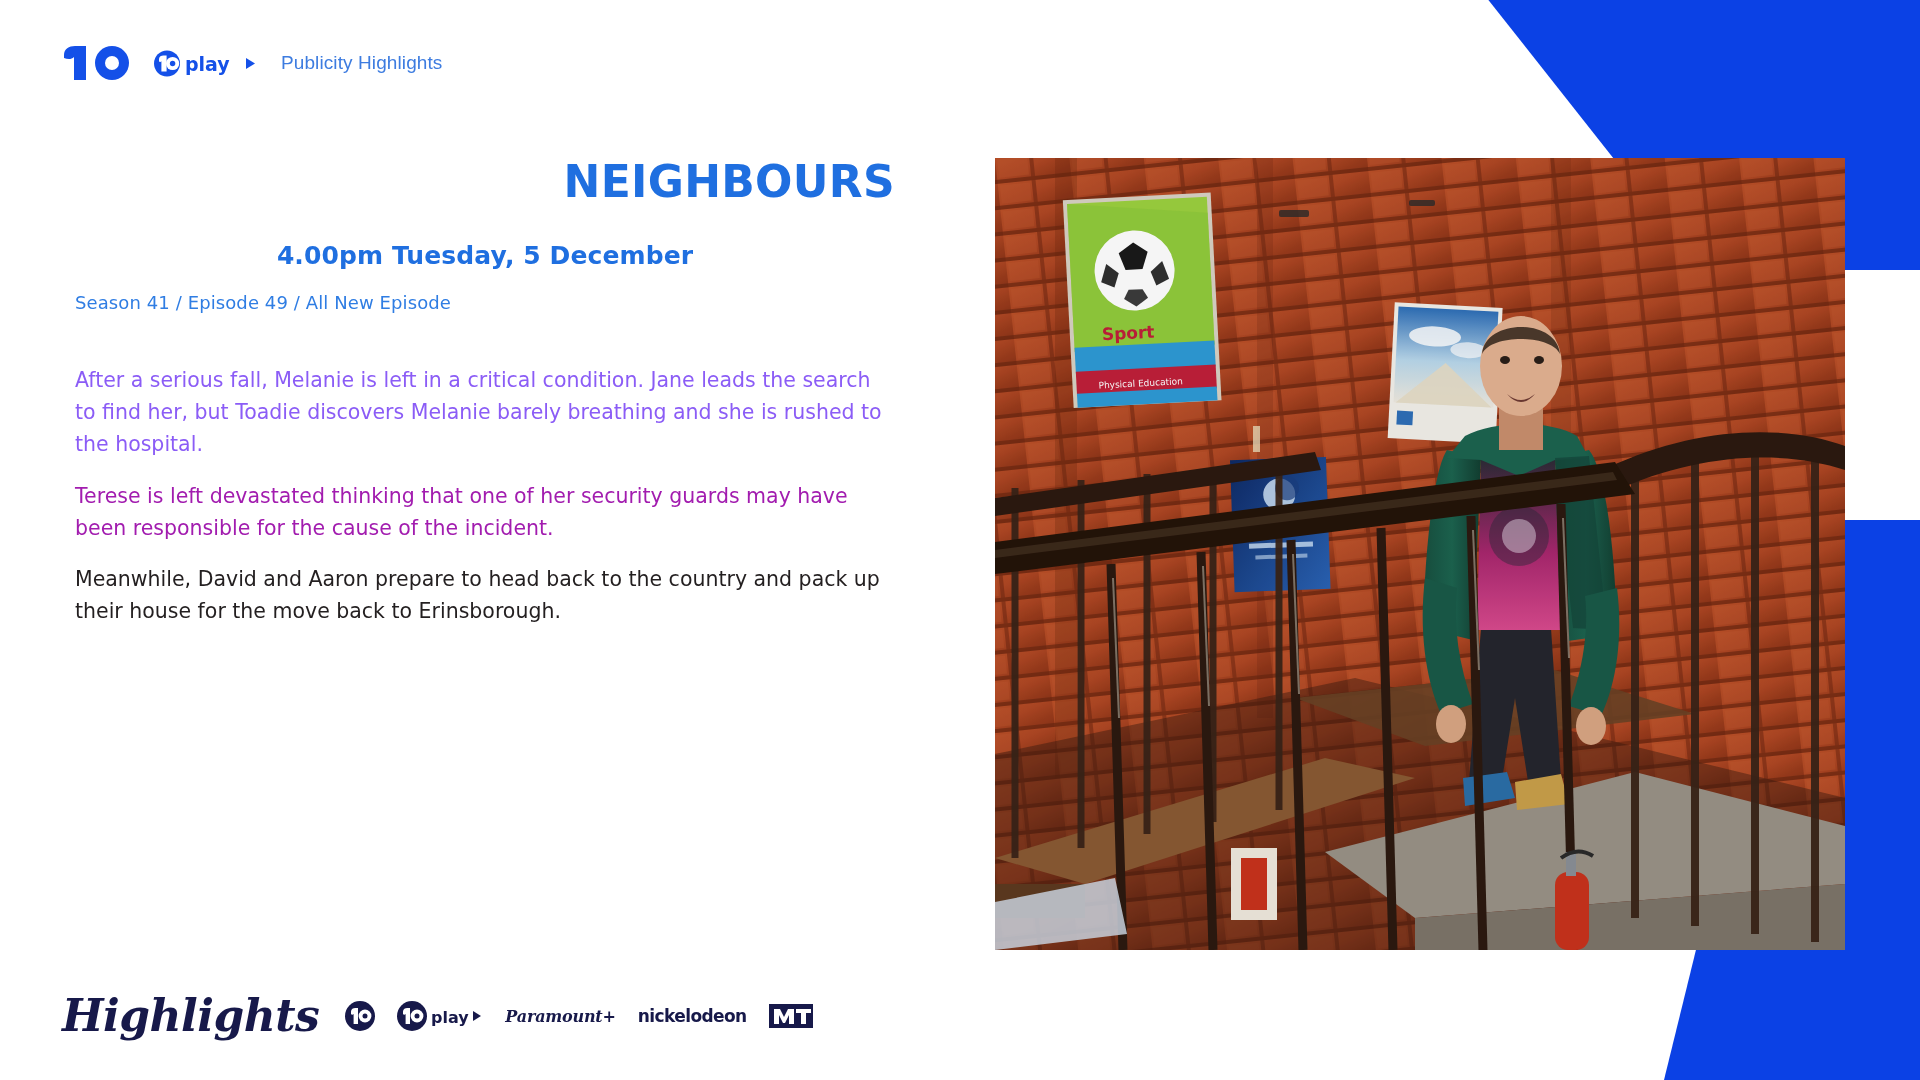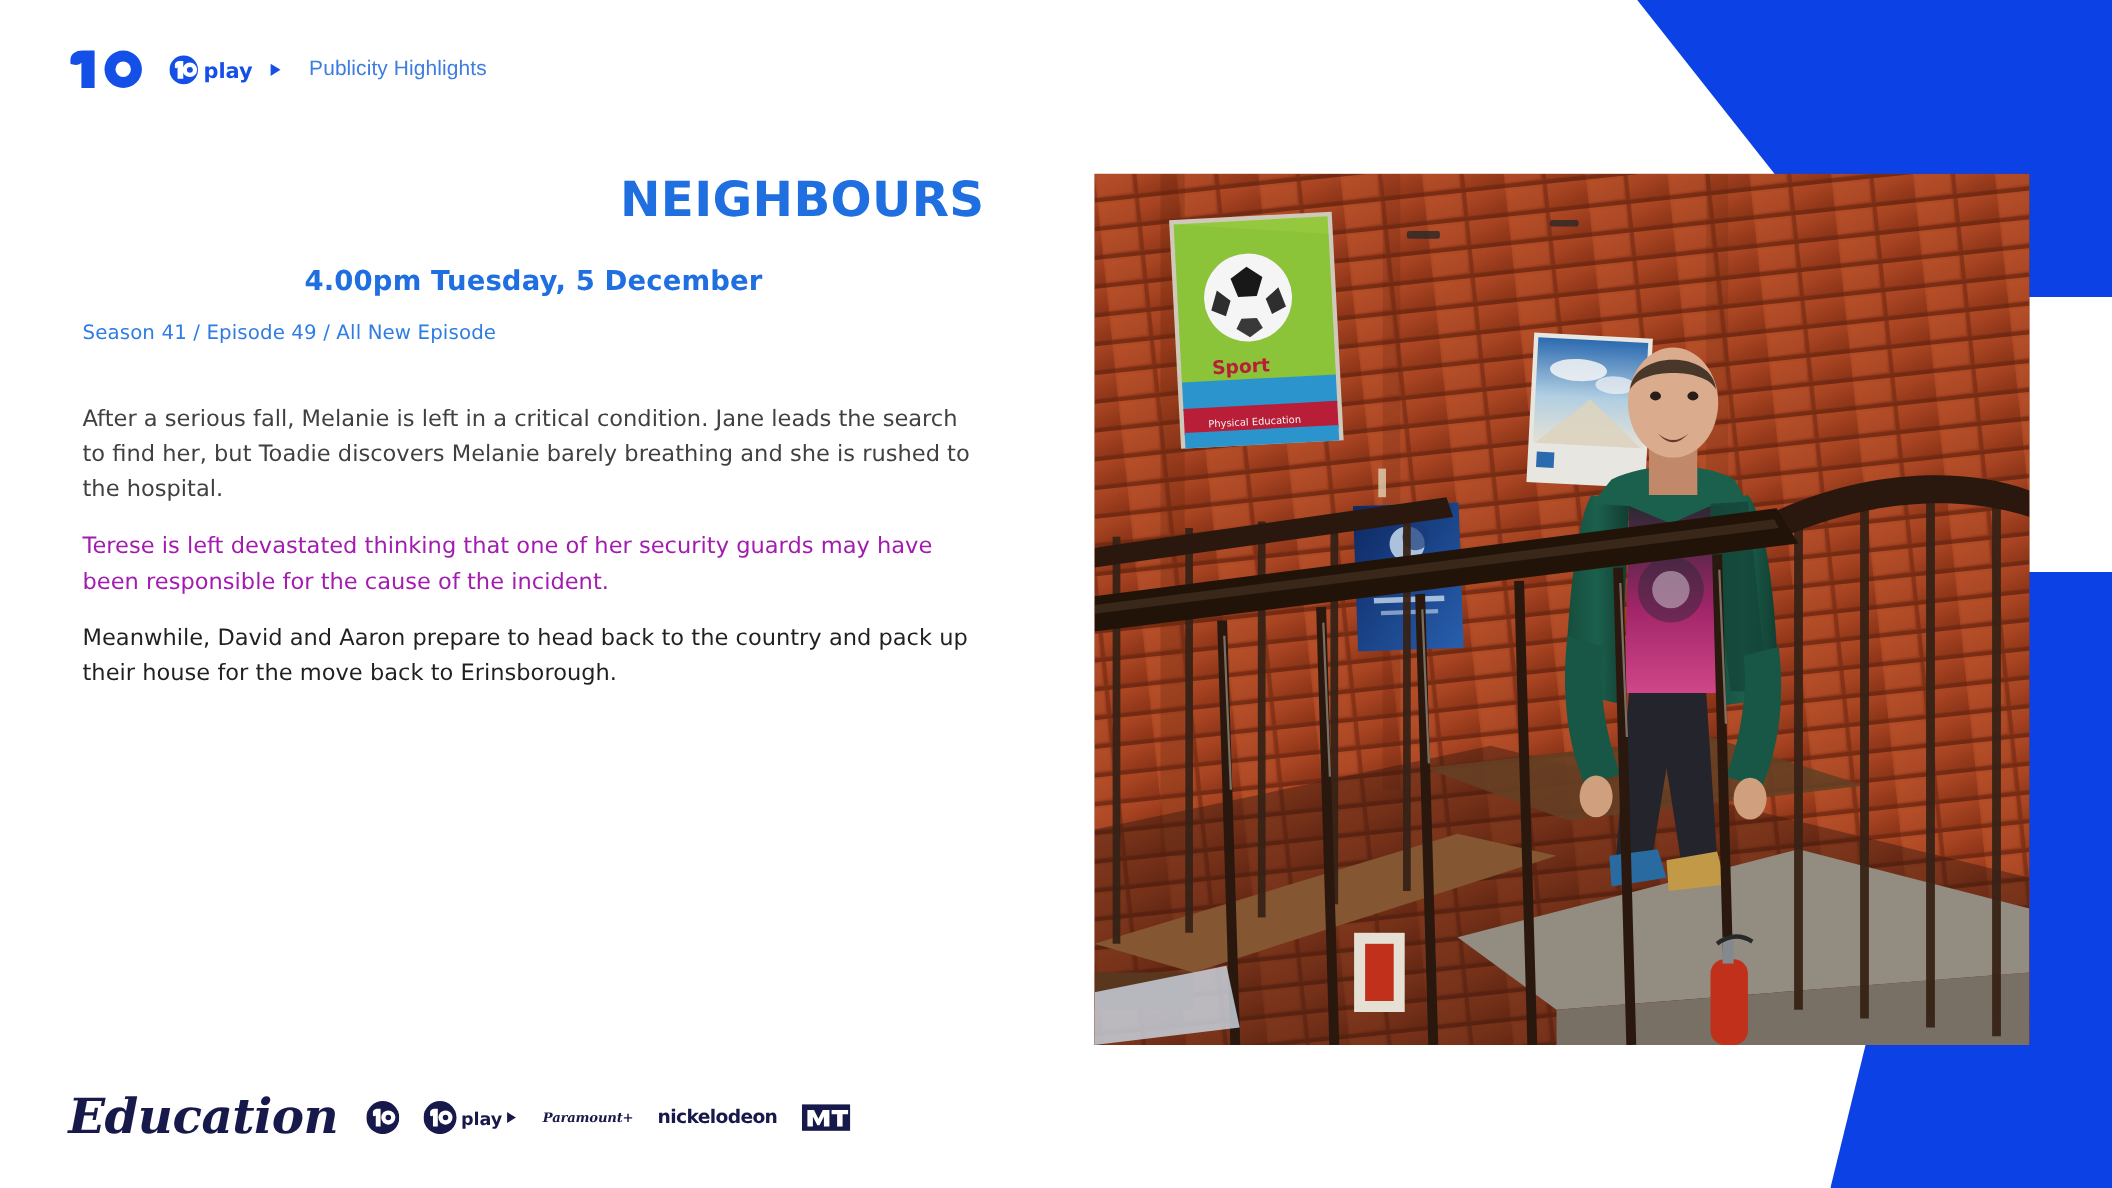--- a/index.html
+++ b/index.html
@@ -72,21 +72,21 @@
   }
   .pm-script{
     font-family:"DejaVu Serif",serif;font-style:italic;font-weight:700;
     font-size:44px;color:#17194a;letter-spacing:-.5px;line-height:1;
     padding-right:4px;
   }
   .f-mark{display:flex;align-items:center;}
   .f-mark svg{display:block;}
   .pmplus{
     font-family:"DejaVu Serif",serif;font-style:italic;font-weight:700;
-    font-size:12px;color:#17194a;letter-spacing:-.2px;white-space:nowrap;
+    font-size:16px;color:#17194a;letter-spacing:-.2px;white-space:nowrap;
   }
   .nick{
     font-family:"DejaVu Sans",sans-serif;font-weight:700;font-size:17px;
     color:#17194a;letter-spacing:-.6px;white-space:nowrap;
   }
 </style>
 </head>
 <body>
 
 <div class="stage">
@@ -117,21 +117,21 @@
 
     <span class="publicity" style="color: rgb(61, 124, 224);">Publicity Highlights</span>
   </div>
 
   <div class="content">
     <h1 class="show-title" style="color: rgb(31, 111, 224); text-align: right;">NEIGHBOURS</h1>
     <div class="airdate" style="color: rgb(31, 111, 224);">4.00pm Tuesday,  5 December</div>
     <div class="episode-line" style="color: rgb(47, 125, 227);">Season 41 / Episode 49 / All New Episode</div>
 
     <div class="synopsis">
-      <p style="color: #404040;">After a serious fall, Melanie is left in a critical condition. Jane leads the search to find her, but Toadie  discovers Melanie barely breathing and she is rushed to the hospital.</p>
+      <p style="color: #8b5cf6;">After a serious fall, Melanie is left in a critical condition. Jane leads the search to find her, but Toadie  discovers Melanie barely breathing and she is rushed to the hospital.</p>
       <p style="color: #a21caf;">Terese  is left devastated thinking that one of her security guards may have been  responsible for the cause of the incident.</p>
       <p style="color: rgb(35, 31, 32);">Meanwhile, David and Aaron prepare to head back to the country and pack up their house for the move back to Erinsborough.</p>
     </div>
   </div>
 
   <div class="hero">
     <svg viewBox="0 0 850 792" preserveAspectRatio="xMidYMid slice" aria-hidden="true">
       <defs>
         <linearGradient id="brickg" x1="0" y1="0" x2="1" y2="1">
           <stop offset="0%" stop-color="#c4552b"></stop>
@@ -293,21 +293,21 @@
       <rect x="246" y="700" width="26" height="52" fill="#c8321d"></rect>
 
       <path d="M0 744 L120 720 L132 776 L0 792 Z" fill="#cfd8e4" opacity=".85"></path>
 
       <rect width="850" height="792" fill="#000" opacity=".04"></rect>
     </svg>
   </div>
 
   <div class="footer">
 
-    <span class="pm-script" style="color: rgb(23, 25, 74);">Education</span>
+    <span class="pm-script" style="color: rgb(23, 25, 74);">Highlights</span>
 
     <span class="f-mark">
       <svg width="30" height="30" viewBox="0 0 30 30" aria-hidden="true">
         <circle cx="15" cy="15" r="15" fill="#17194a"></circle>
         <path d="M6 10.5 C6 8 8.3 7 10.2 7 L13 7 L13 23 L8.6 23 L8.6 13 C7.8 14 7 13.7 6 13.3 Z" fill="#ffffff"></path>
         <circle cx="20" cy="15" r="6.4" fill="#ffffff"></circle>
         <circle cx="20" cy="15" r="2.5" fill="#17194a"></circle>
       </svg>
     </span>
 

